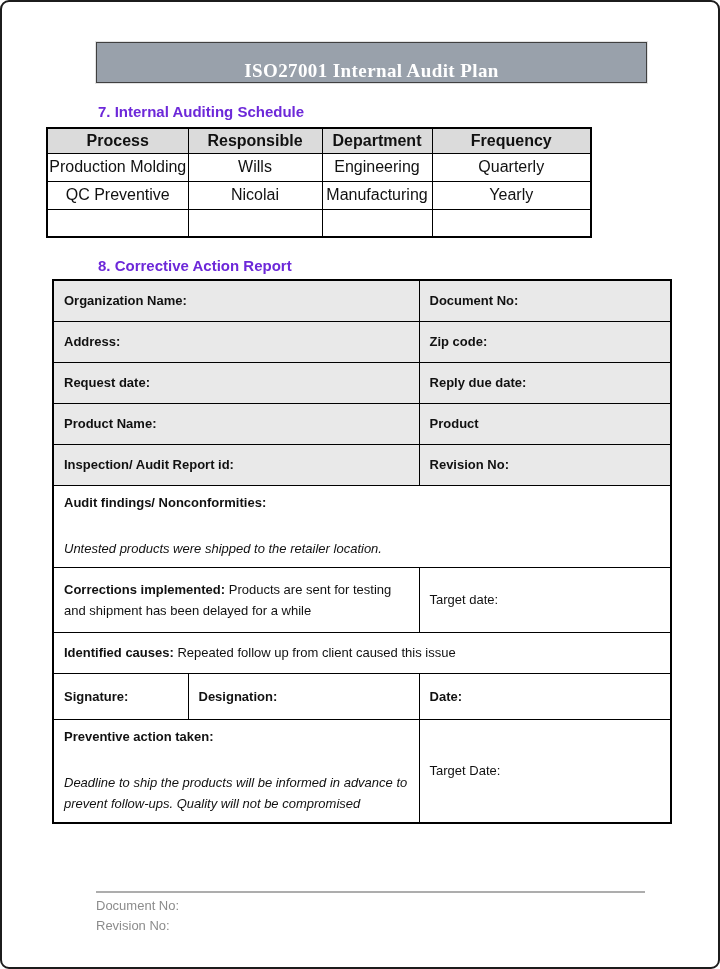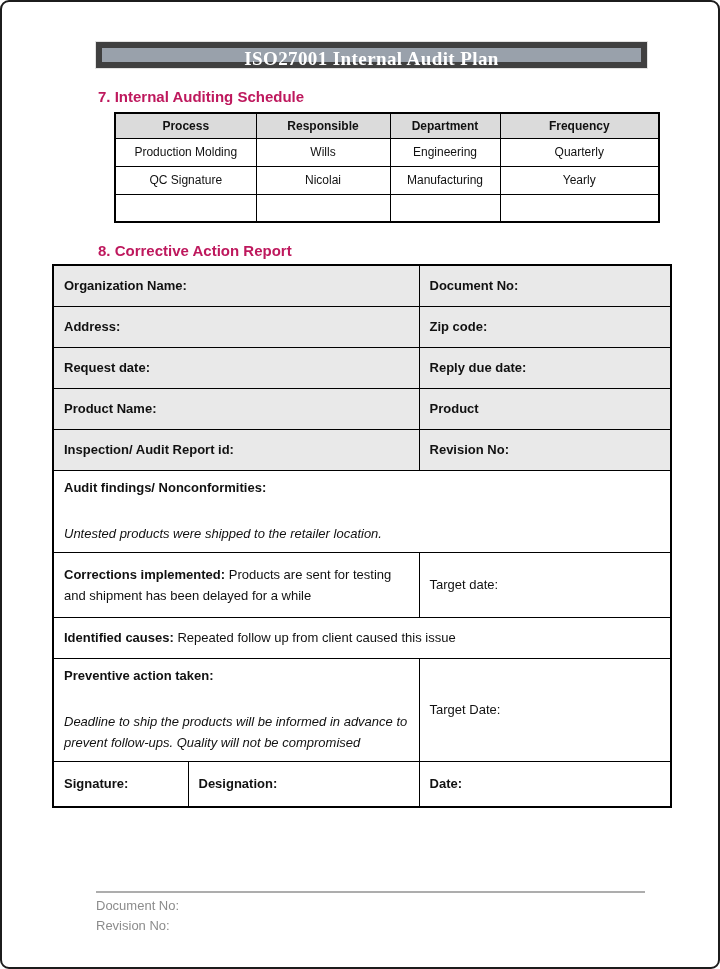--- a/index.html
+++ b/index.html
@@ -13,47 +13,47 @@
     position: relative;
     width: 720px; height: 969px;
     background: #ffffff;
     border: 2px solid #1c1c1c;
     border-radius: 9px;
     overflow: hidden;
   }
   
   .banner {
     margin: 40px 0 0 94px;
-    width: 551px; height: 26px;
+    width: 551px; height: 41px;
     background: #99A1AB;
-    border: 6px solid #404040;
+    border: 1px solid #404040;
     box-shadow: 0 0 0 1px #e2e2e2;
-    display: flex; align-items: flex-start; justify-content: center;
+    display: flex; align-items: flex-end; justify-content: center;
   }
   .banner-title {
     font-family: "Liberation Serif", serif;
     font-weight: bold;
     font-size: 19px;
     color: #ffffff;
     letter-spacing: 0.4px;
   }
   
   .sec-heading {
     margin: 20px 0 0 96px;
     font-size: 15px;
     font-weight: bold;
-    color: #be185d;
+    color: #6d28d9;
   }
   
   .schedule-table {
-    margin: 7px 0 0 112px;
+    margin: 7px 0 0 44px;
     width: 544px;
     border-collapse: collapse;
     table-layout: fixed;
-    font-size: 12px;
+    font-size: 16px;
   }
   .schedule-table td, .schedule-table th {
     border: 1.5px solid #000000;
     text-align: center;
     vertical-align: middle;
     overflow: hidden;
   }
   .schedule-table { border: 2px solid #000; }
   .schedule-table thead th {
     background: #DBDBDB;
@@ -125,21 +125,21 @@
       </tr>
     </thead>
     <tbody>
       <tr>
         <td>Production Molding</td>
         <td>Wills</td>
         <td>Engineering</td>
         <td>Quarterly</td>
       </tr>
       <tr>
-        <td>QC Signature</td>
+        <td>QC Preventive</td>
         <td>Nicolai</td>
         <td>Manufacturing</td>
         <td>Yearly</td>
       </tr>
       <tr>
         <td></td>
         <td></td>
         <td></td>
         <td></td>
       </tr>
@@ -185,31 +185,31 @@
         <td colspan="2" class="inline-cell">
           <span class="b">Corrections implemented:</span><span> Products are sent for testing and shipment has been delayed for a while</span>
         </td>
         <td>Target date:</td>
       </tr>
       <tr style="height:41px">
         <td colspan="3" class="inline-cell">
           <span class="b">Identified causes:</span><span> Repeated follow up from client caused this issue</span>
         </td>
       </tr>
+      <tr style="height:46px">
+        <td class="b">Signature:</td>
+        <td class="b">Designation:</td>
+        <td class="b">Date:</td>
+      </tr>
       <tr style="height:90px">
         <td colspan="2" class="top">
           <div class="stack-label">Preventive action taken:</div>
           <div class="stack-body">Deadline to ship the products will be informed in advance to prevent follow-ups. Quality will not be compromised</div>
         </td>
         <td>Target Date:</td>
-      </tr>
-      <tr style="height:46px">
-        <td class="b">Signature:</td>
-        <td class="b">Designation:</td>
-        <td class="b">Date:</td>
       </tr>
     </tbody>
   </table>
 
   <div class="page-footer">
     <div class="left">
       <div>Document No:</div>
       <div>Revision No:</div>
     </div>
   </div>

